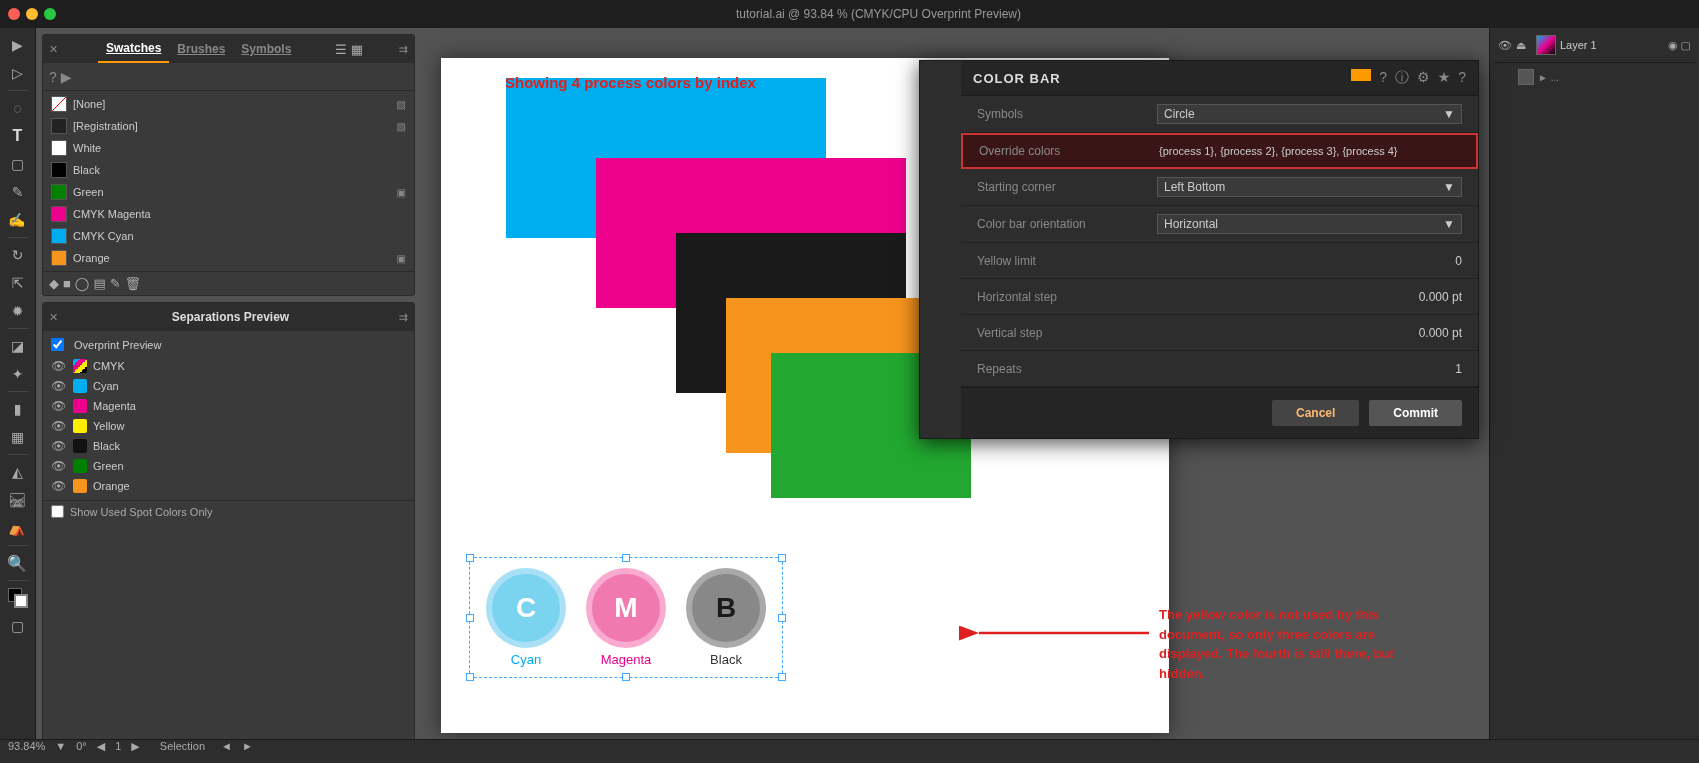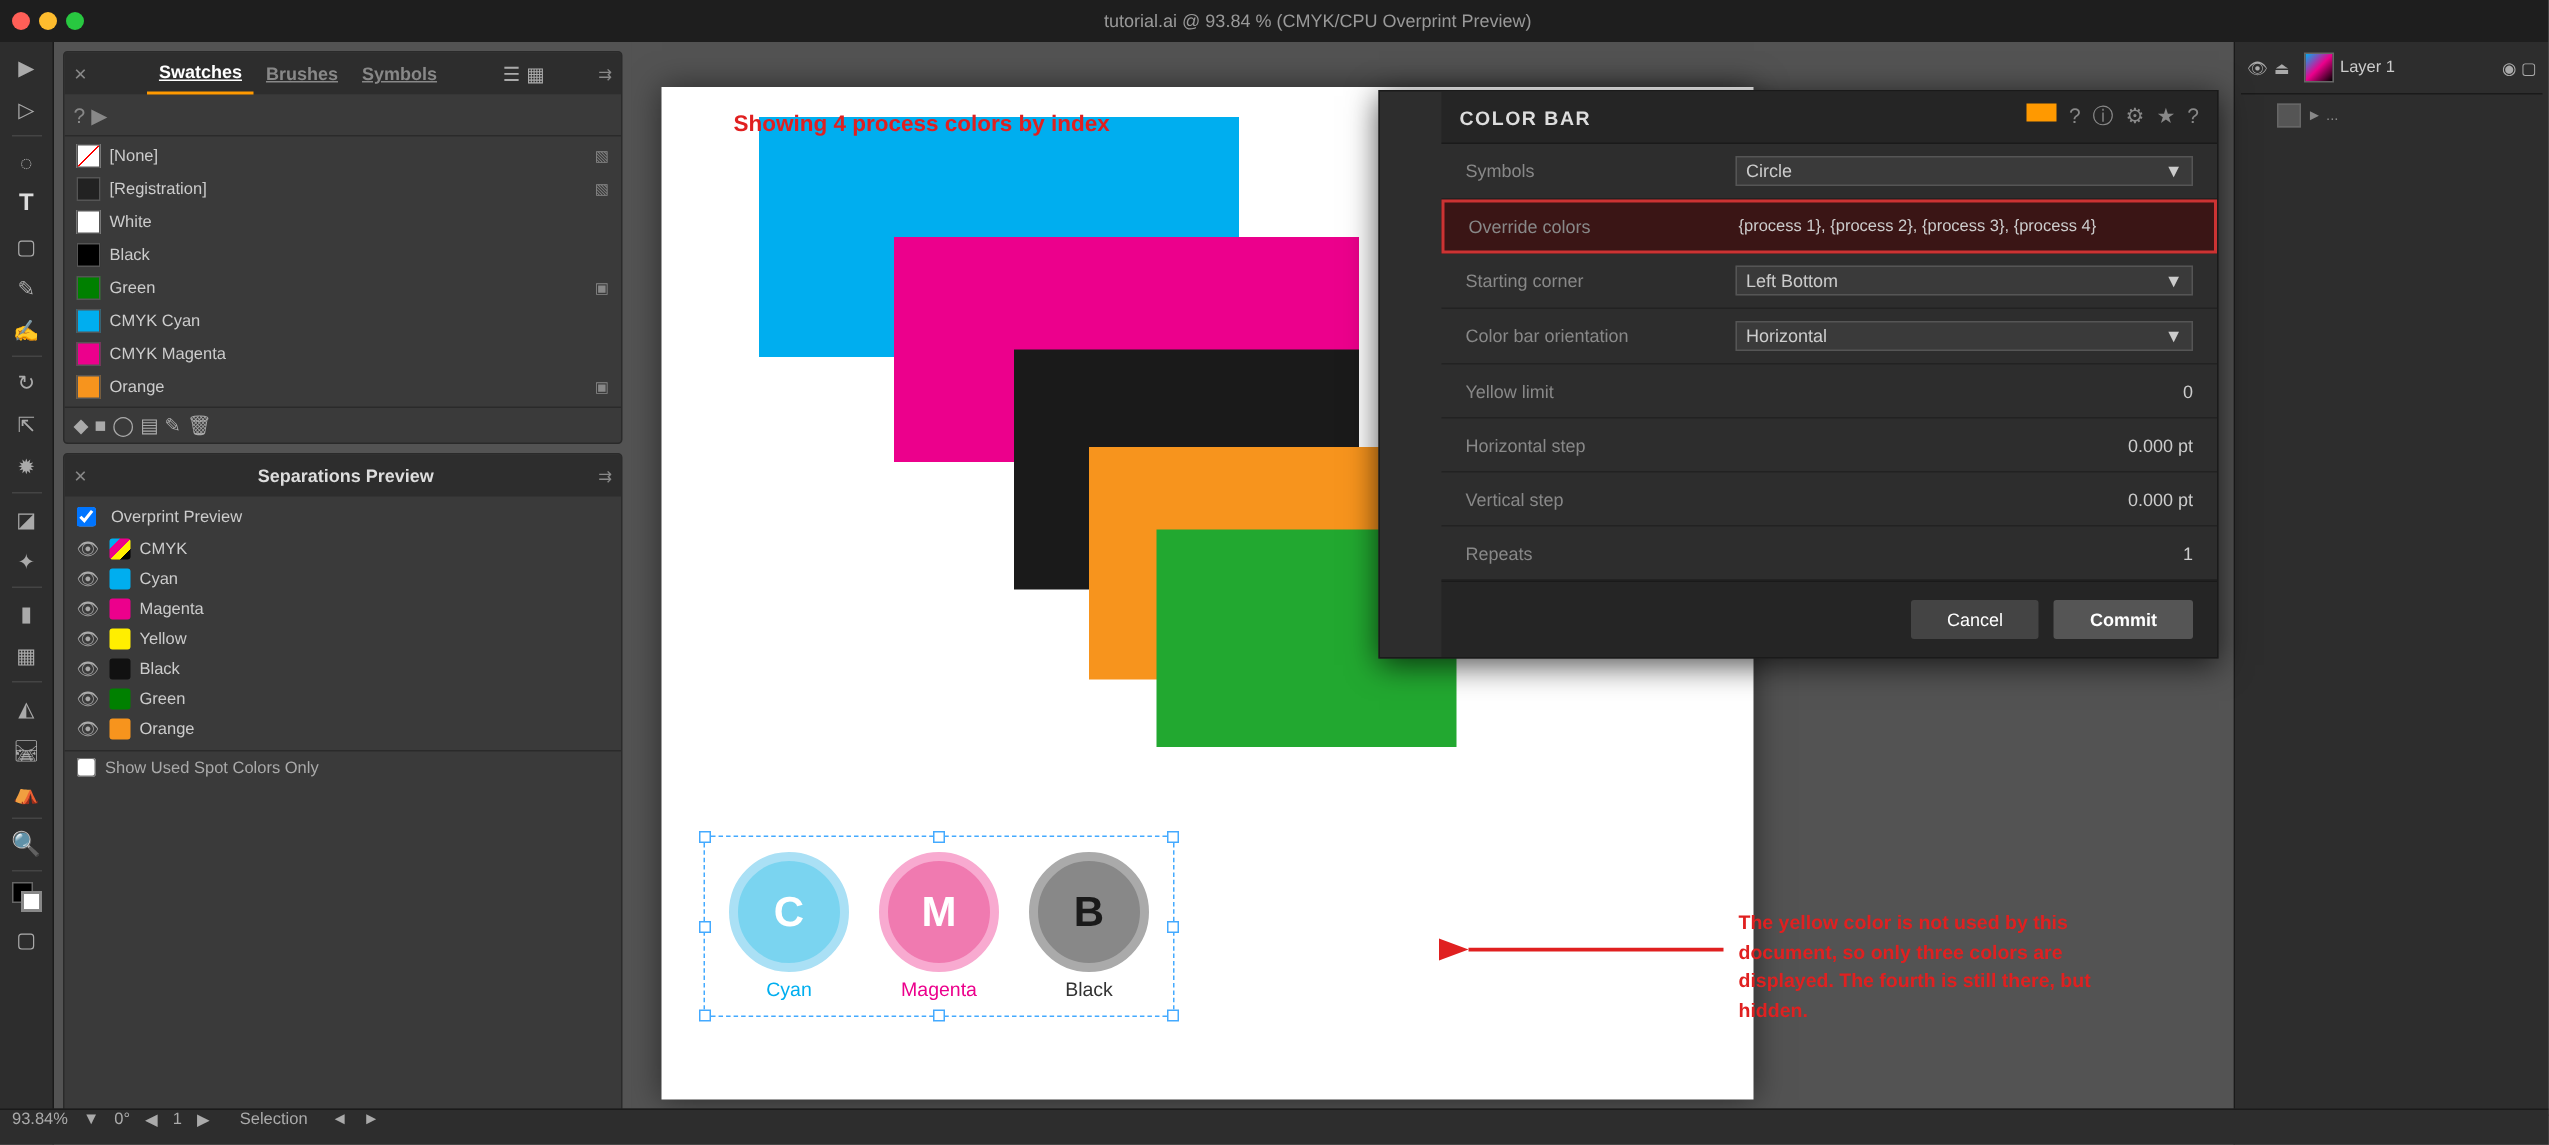--- a/index.html
+++ b/index.html
@@ -161,21 +161,21 @@
     }
     .dialog-input {
       background: transparent; border: none; color: #ccc; font-size: 12px; text-align: right; width: 60px;
     }
     .dialog-footer {
       display: flex; justify-content: flex-end; gap: 10px; padding: 12px 16px; background: #252525; border-top: 1px solid #1a1a1a;
     }
     .dialog-btn {
       padding: 6px 24px; font-size: 12px; cursor: pointer; border-radius: 2px; border: none;
     }
-    .btn-cancel { background: #444; color: #ffffff; }
+    .btn-cancel { background: #444; color: #fdba74; font-weight: bold; }
     .btn-commit { background: #555; color: #fff; font-weight: bold; }
 
     .override-highlight {
       background: #3a1a1a; border: 2px solid #cc3333 !important;
     }
 
     
     .status-bar {
       position: absolute; bottom: 0; left: 0; right: 0; height: 24px; background: #2d2d2d; border-top: 1px solid #1a1a1a; display: flex; align-items: flex-start; padding: 0 8px; gap: 10px; font-size: 11px; color: #aaa;
     }
@@ -271,26 +271,26 @@
             <div class="swatch-row">
               <div class="swatch-color" style="background:#000;"></div>
               <span class="swatch-name">Black</span>
             </div>
             <div class="swatch-row">
               <div class="swatch-color" style="background:#008000;"></div>
               <span class="swatch-name">Green</span>
               <span class="swatch-icon">▣</span>
             </div>
             <div class="swatch-row">
+              <div class="swatch-color" style="background:#ec008c;"></div>
+              <span class="swatch-name">CMYK Magenta</span>
+            </div>
+            <div class="swatch-row">
               <div class="swatch-color" style="background:#00aeef;"></div>
               <span class="swatch-name">CMYK Cyan</span>
-            </div>
-            <div class="swatch-row">
-              <div class="swatch-color" style="background:#ec008c;"></div>
-              <span class="swatch-name">CMYK Magenta</span>
             </div>
             <div class="swatch-row">
               <div class="swatch-color" style="background:#f7941d;"></div>
               <span class="swatch-name">Orange</span>
               <span class="swatch-icon">▣</span>
             </div>
           </div>
           <div class="swatch-panel-footer">
             <span style="cursor:pointer;color:#aaa;font-size:13px;">◆</span>
             <span style="cursor:pointer;color:#aaa;font-size:13px;">■</span>
@@ -359,21 +359,21 @@
       <div class="canvas-area">
 
         <div class="artboard">
 
           <div style="position:absolute;top:20px;left:65px;width:320px;height:160px;background:#00aeef;"></div>
           <div style="position:absolute;top:100px;left:155px;width:310px;height:150px;background:#ec008c;"></div>
           <div style="position:absolute;top:175px;left:235px;width:230px;height:160px;background:#1a1a1a;"></div>
           <div style="position:absolute;top:240px;left:285px;width:220px;height:155px;background:#f7941d;"></div>
           <div style="position:absolute;top:295px;left:330px;width:200px;height:145px;background:#22a830;"></div>
 
-          <div class="annotation-text" style="top:16px;left:48px;font-size:15px;">Showing 4 process colors by index</div>
+          <div class="annotation-text" style="top:16px;left:64px;font-size:15px;">Showing 4 process colors by index</div>
 
           <div style="position:absolute;bottom:55px;left:28px;">
             
             <div style="position:relative;border:1.5px dashed #4af;padding:10px 16px;display:inline-flex;gap:20px;align-items:flex-end;">
 
               <div style="position:absolute;top:-4px;left:-4px;width:8px;height:8px;background:white;border:1px solid #4af;"></div>
               <div style="position:absolute;top:-4px;right:-4px;width:8px;height:8px;background:white;border:1px solid #4af;"></div>
               <div style="position:absolute;bottom:-4px;left:-4px;width:8px;height:8px;background:white;border:1px solid #4af;"></div>
               <div style="position:absolute;bottom:-4px;right:-4px;width:8px;height:8px;background:white;border:1px solid #4af;"></div>
               <div style="position:absolute;top:-4px;left:50%;transform:translateX(-50%);width:8px;height:8px;background:white;border:1px solid #4af;"></div>

